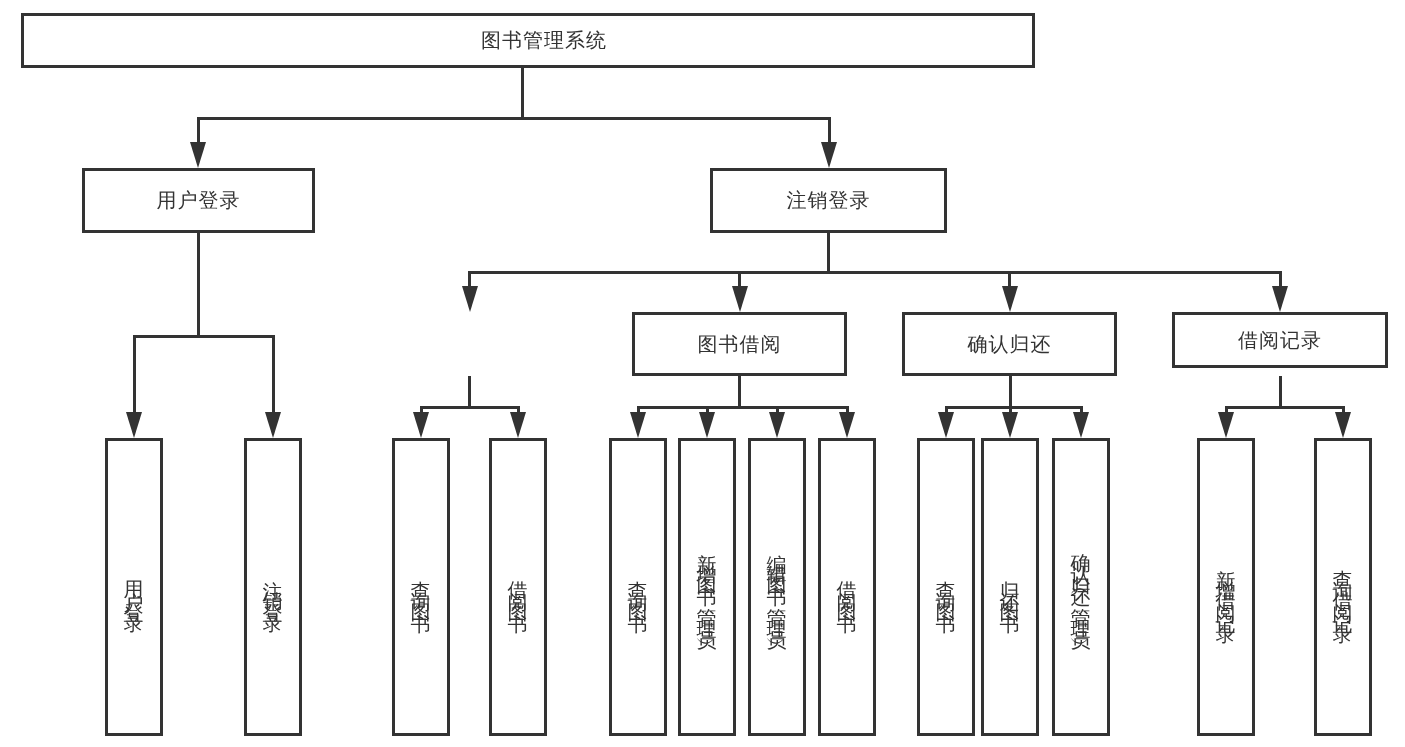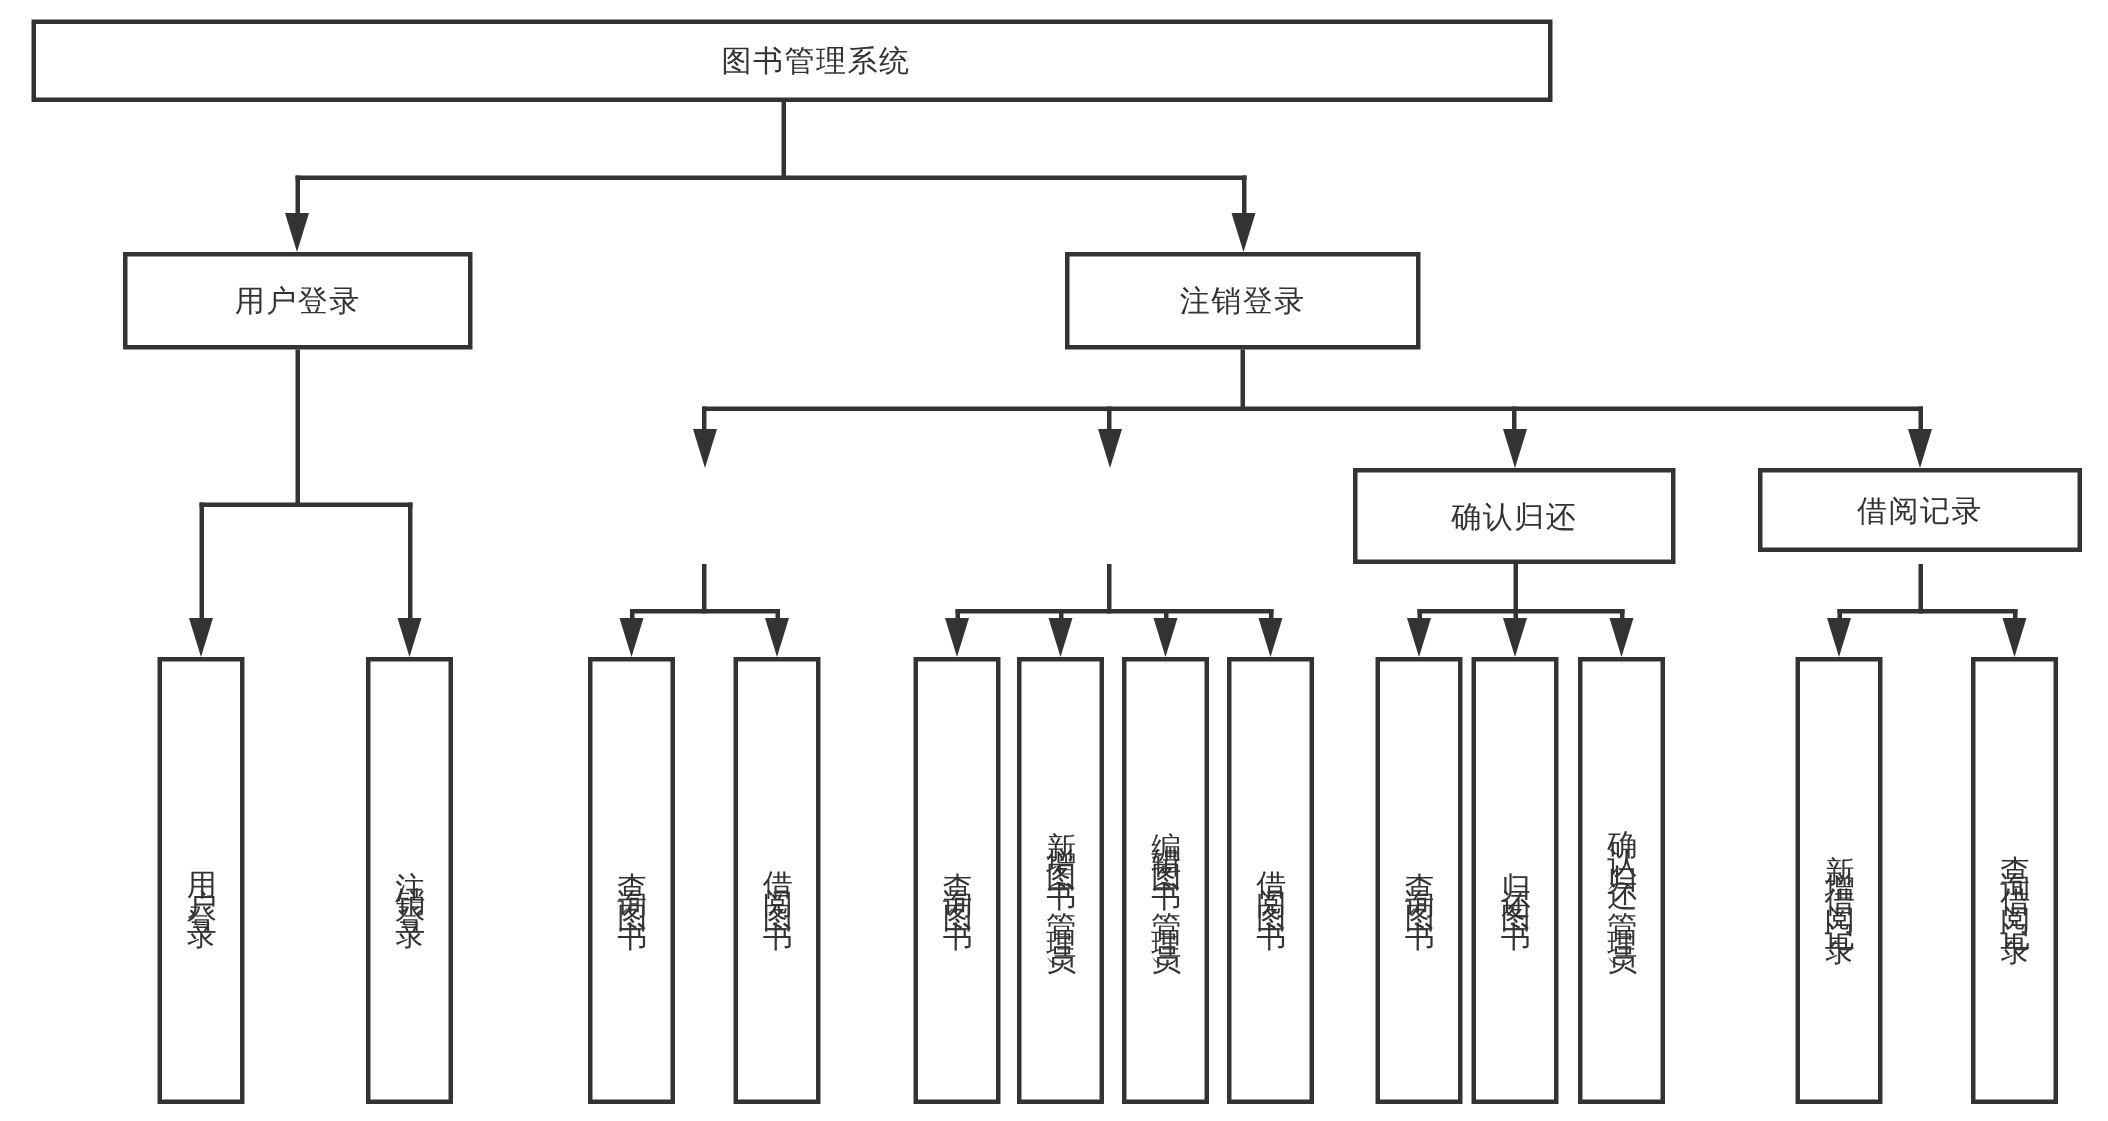--- a/index.html
+++ b/index.html
@@ -35,20 +35,21 @@
 </head>
 <body>
 
 <div class="canvas">
 
   <div class="node" style="left:21px; top:13px; width:1014px; height:55px;padding-left:32px;">图书管理系统</div>
 
   <div class="node" style="left:82px; top:168px; width:233px; height:65px;">用户登录</div>
   <div class="node" style="left:710px; top:168px; width:237px; height:65px;">注销登录</div>
 
+  <div class="node" style="left:632px; top:312px; width:215px; height:64px;">图书借阅</div>
   <div class="node" style="left:902px; top:312px; width:215px; height:64px;">确认归还</div>
   <div class="node" style="left:1172px; top:312px; width:216px; height:56px;">借阅记录</div>
 
   <div class="leaf" style="left:105px;">用户登录</div>
   <div class="leaf" style="left:244px;">注销登录</div>
 
   <div class="leaf" style="left:392px;">查询图书</div>
   <div class="leaf" style="left:489px;">借阅图书</div>
 
   <div class="leaf" style="left:609px;">查询图书</div>

